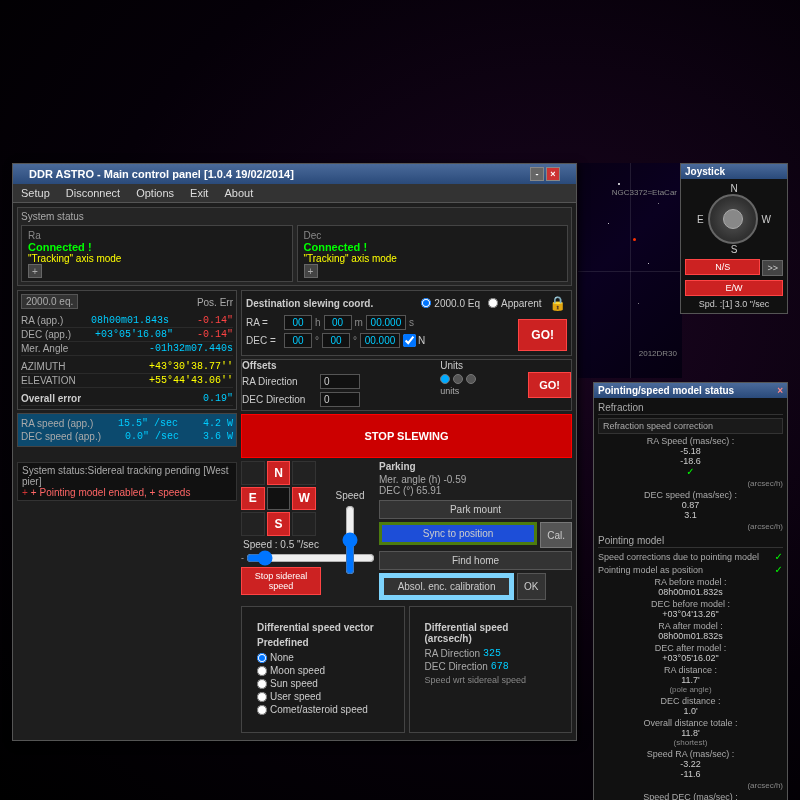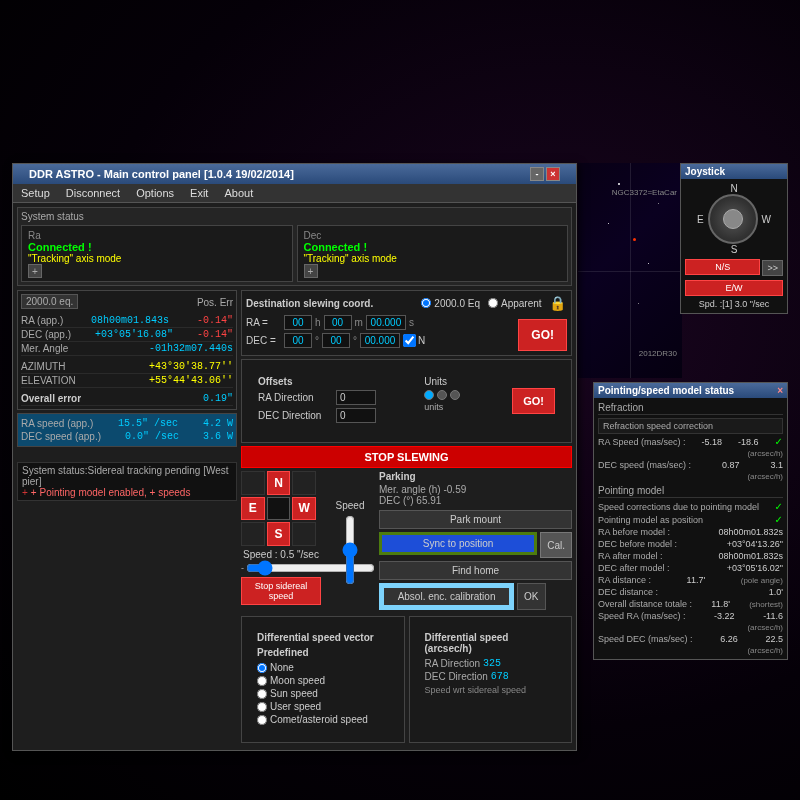--- a/index.html
+++ b/index.html
@@ -292,21 +292,21 @@
       font-weight: bold;
       padding: 8px 12px;
       cursor: pointer;
       margin-left: 4px;
     }
 
     
     .offsets-section {
       background: #1a1a1a;
       border: 1px solid #444;
-      padding: 16px;
+      padding: 0;
       margin-bottom: 3px;
       display: flex;
       gap: 8px;
     }
 
     .offsets-col {
       flex: 1;
     }
 
     .offset-row {
@@ -367,21 +367,21 @@
       cursor: pointer;
     }
 
     
     .stop-btn {
       background: #cc0000;
       border: 1px solid #ff0000;
       color: white;
       font-size: 11px;
       font-weight: bold;
-      padding: 4px;
+      padding: 15px;
       cursor: pointer;
       width: 100%;
       text-align: center;
       margin-bottom: 3px;
     }
 
     
     .dir-speed-section {
       display: flex;
       gap: 4px;
@@ -708,20 +708,21 @@
       border-bottom: 1px solid #333;
       margin-bottom: 3px;
       padding-bottom: 1px;
     }
 
     .pointing-row {
       display: flex;
       justify-content: space-between;
       align-items: center;
       margin-bottom: 2px;
+      flex-direction: column;
     }
 
     .pointing-label {
       color: #aaa;
       font-size: 9px;
     }
 
     .pointing-value {
       color: #ccc;
       font-size: 9px;

